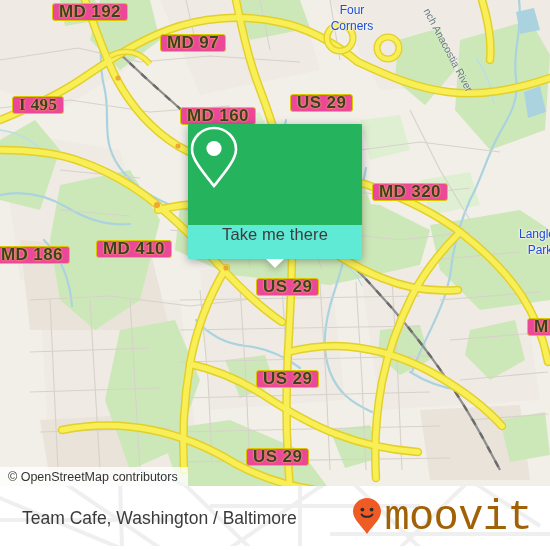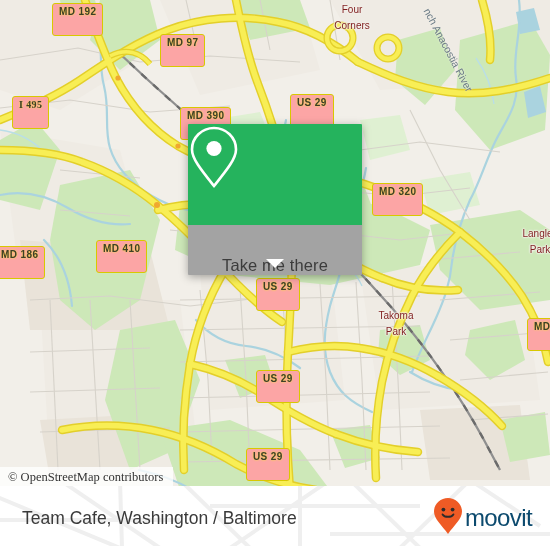--- a/index.html
+++ b/index.html
@@ -13,39 +13,39 @@
   
   .map{
     position:absolute;left:0;top:0;width:550px;height:490px;
     background:#f2efe9;overflow:hidden;
   }
   .map svg{position:absolute;left:0;top:0;}
 
   
   .shield{
     position:absolute;
-    background:#fca5a5;
+    background:#ec4899;
     border:1.6px solid #d8c800;
     border-radius:3px;
     color:#3d3d29;
     font-weight:bold;
-    font-size:10px;
+    font-size:17px;
     letter-spacing:.4px;
-    padding:1px 6px 17px 6px;
+    padding:1px 6px 2px 6px;
     line-height:13px;
     white-space:nowrap;
     font-family:"Liberation Sans","DejaVu Sans",sans-serif;
     text-shadow:0 0 2px #f7ef22;
   }
 
   
   .place{
     position:absolute;
-    color:#7f1d1d;
-    font-size:10px;
+    color:#1d4ed8;
+    font-size:12px;
     line-height:16px;
     text-align:center;
     white-space:pre;
     font-family:"Liberation Sans","DejaVu Sans",sans-serif;
     text-shadow:
       1px 0 1.6px #f4f1ec,-1px 0 1.6px #f4f1ec,
       0 1px 1.6px #f4f1ec,0 -1px 1.6px #f4f1ec;
     pointer-events:none;
   }
   .river-label{
@@ -61,63 +61,63 @@
   .popup{
     position:absolute;left:188px;top:124px;width:174px;
     filter:drop-shadow(0 2px 4px rgba(0,0,0,.32));
   }
   .popup-body{
     background:#25b35d;height:101px;width:100%;
     display:flex;align-items:center;justify-content:center;
     border-radius:1px 1px 0 0;
   }
   .popup-foot{
-    background:#a3a3a3;height:50px;width:100%;
-    display:flex;align-items:flex-end;justify-content:center;
+    background:#5eead4;height:34px;width:100%;
+    display:flex;align-items:flex-start;justify-content:center;
     border-radius:0 0 1px 1px;
   }
   .popup-foot span{
     color:#3c3c3c;font-size:16.5px;letter-spacing:.1px;
     font-family:"Liberation Sans","DejaVu Sans",sans-serif;
   }
   .popup-tail{
     position:absolute;left:50%;top:135px;margin-left:-9px;
     width:0;height:0;
     border-left:9px solid transparent;
     border-right:9px solid transparent;
     border-top:9px solid #ffffff;
   }
 
   
   .attrib{
     position:absolute;left:0;top:467px;
     background:rgba(255,255,255,.78);
     padding:3px 10px 3px 8px;
     font-size:12.5px;color:#333;
-    font-family:Liberation Serif, serif;
+    font-family:Liberation Sans, sans-serif;
   }
 
   
   .footer{
     position:absolute;left:0;top:486px;width:550px;height:64px;
     background:#ffffff;overflow:hidden;
   }
   .footer-wm{position:absolute;left:0;top:0;opacity:1;}
   .footer-title{
     position:absolute;left:22px;top:50%;transform:translateY(-50%);
     font-size:17.5px;color:#3a3a3a;white-space:nowrap;
     font-family:"Liberation Sans","DejaVu Sans",sans-serif;
   }
   .brand{
     position:absolute;right:18px;top:50%;transform:translateY(-50%);
     display:flex;align-items:center;gap:2px;
   }
   .brand-text{
-    font-size:24px;color:#0c4a6e;letter-spacing:-.6px;
-    font-family:Liberation Sans, sans-serif;
+    font-size:42px;color:#a16207;letter-spacing:-.6px;
+    font-family:Liberation Mono, monospace;
     line-height:32px;
   }
 </style>
 </head>
 <body>
 
 <div id="app">
 
   <div class="map">
 
@@ -309,34 +309,32 @@
           <circle cx="157" cy="205" r="3"></circle>
           <circle cx="226" cy="268" r="2.6"></circle>
         </g>
       </g>
     </svg>
 
     <div class="shield" style="left:52px;top:3px;">MD 192</div>
     <div class="shield" style="left:160px;top:34px;text-align:right;">MD 97</div>
     <div class="shield" style="left:290px;top:94px;">US 29</div>
     <div class="shield" style="left:12px;top:96px;font-family:Liberation Serif, serif;">I 495</div>
-    <div class="shield" style="left:180px;top:107px;">MD 390</div>
+    <div class="shield" style="left:180px;top:107px;">MD 160</div>
     <div class="shield" style="left:96px;top:196px;margin-top:44px;">MD 410</div>
     <div class="shield" style="left:372px;top:183px;">MD 320</div>
     <div class="shield" style="left:-6px;top:246px;">MD 186</div>
     <div class="shield" style="left:256px;top:278px;">US 29</div>
     <div class="shield" style="left:527px;top:318px;">MD</div>
     <div class="shield" style="left:256px;top:370px;">US 29</div>
     <div class="shield" style="left:246px;top:448px;">US 29</div>
 
     <div class="place" style="left:312px;top:2px;width:80px;">Four
 Corners</div>
     <div class="place" style="left:500px;top:226px;width:80px;">Langley
-Park</div>
-    <div class="place" style="left:356px;top:308px;width:80px;">Takoma
 Park</div>
 
     <div class="river-label" style="left:432px;top:6px;transform:rotate(62deg);transform-origin:0 0;">nch Anacostia River</div>
 
     <div class="popup">
       <div class="popup-body">
         <span>
           <svg width="52" height="66" viewBox="0 0 52 66" fill="none">
             <path d="M26 4 C13.8 4 4 13.6 4 25.4 C4 35 14 47 26 62 C38 47 48 35 48 25.4 C48 13.6 38.2 4 26 4 Z" stroke="#ffffff" stroke-width="2.6" fill="none"></path>
             <circle cx="26" cy="24.5" r="7.6" fill="#ffffff"></circle>

